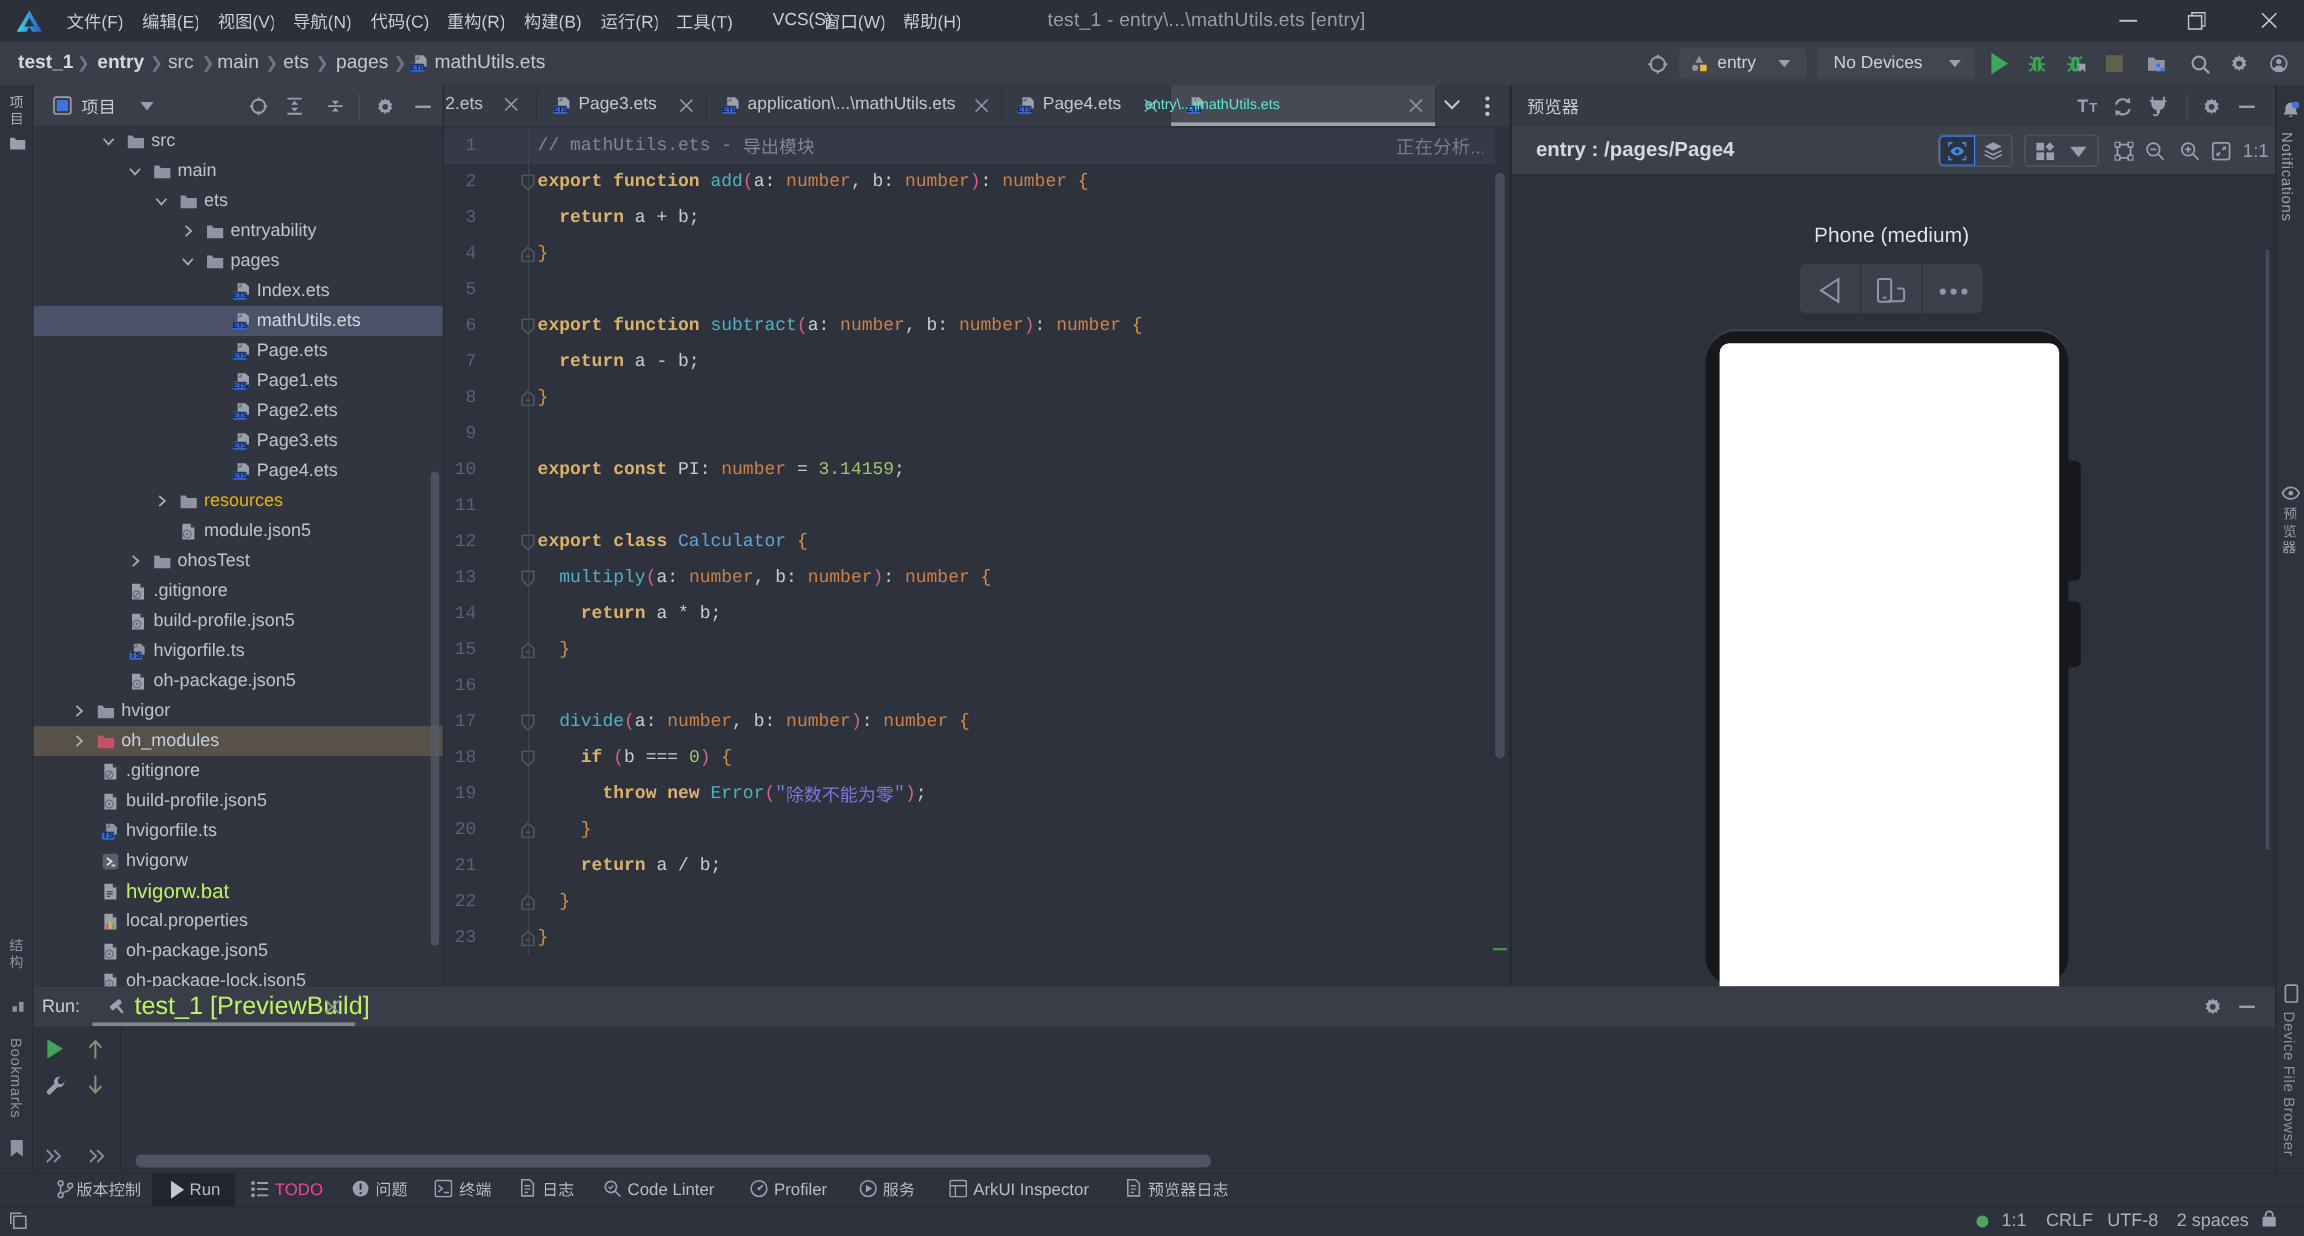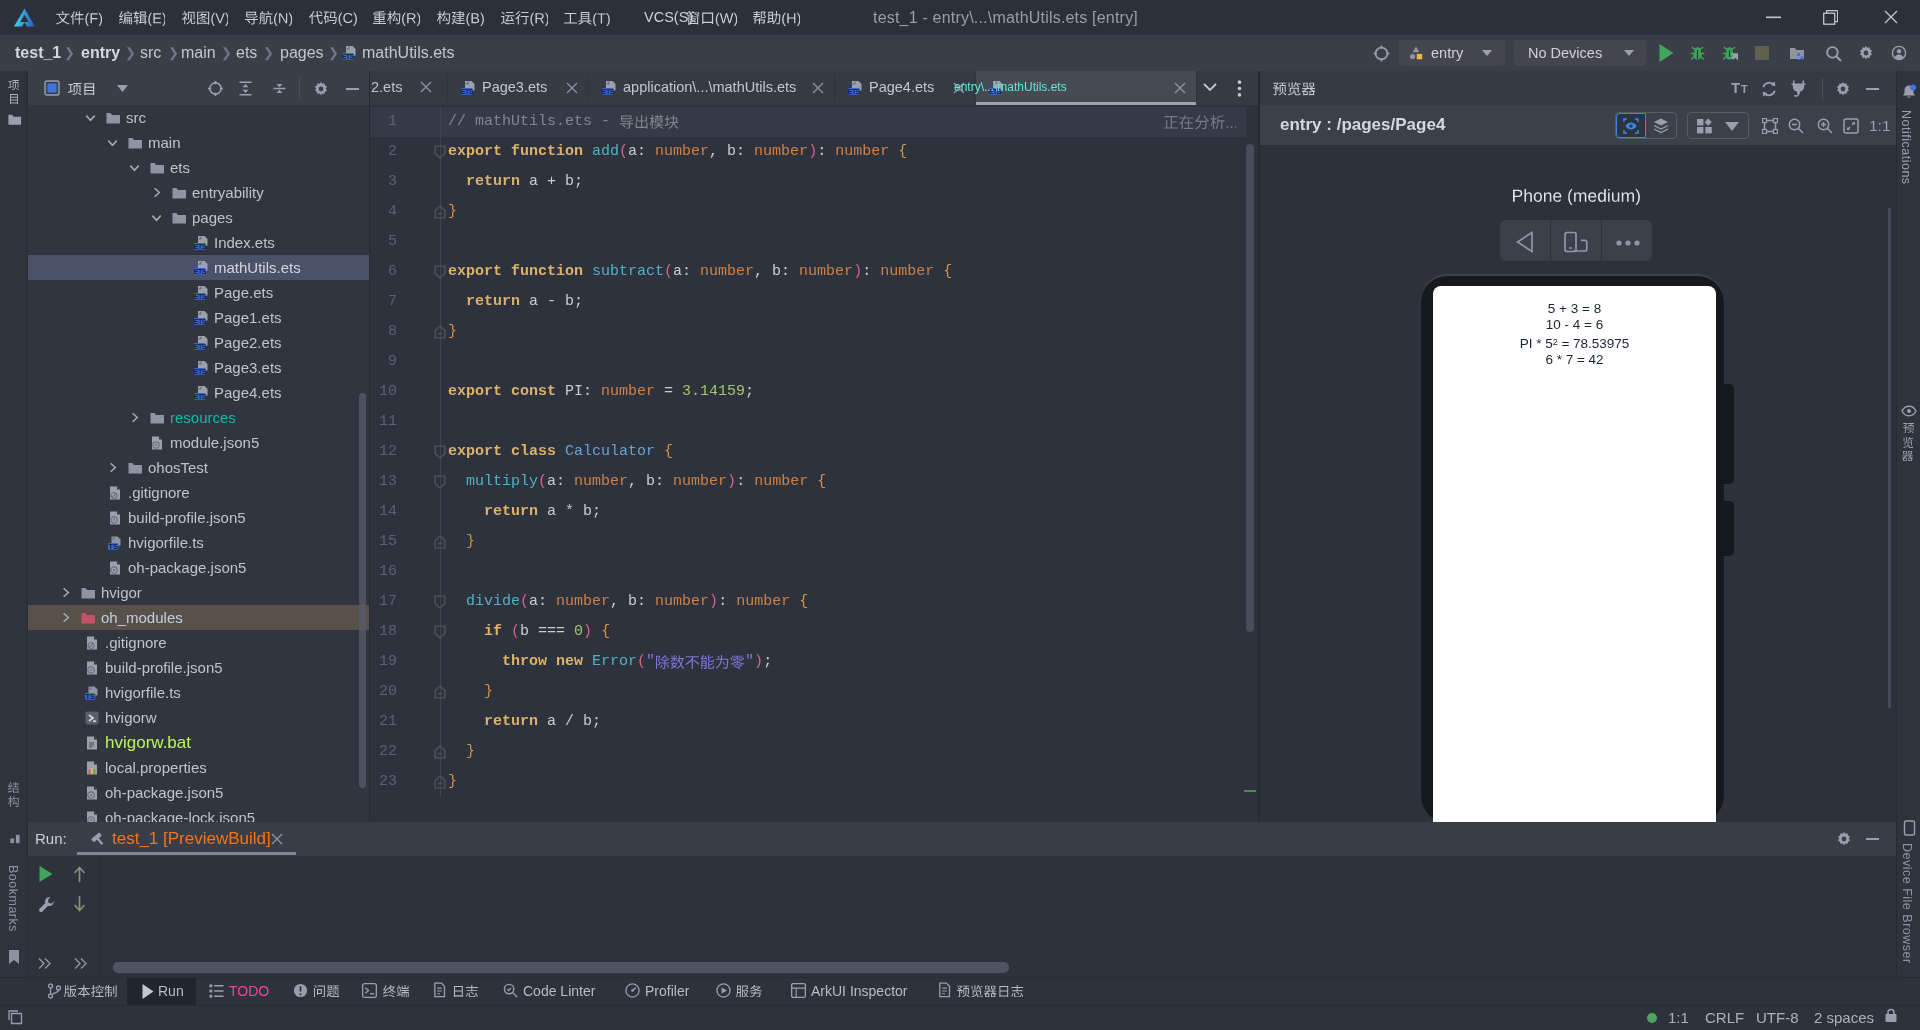--- a/index.html
+++ b/index.html
@@ -276,21 +276,21 @@
       <rect fill="#3a66d1" x="1" y="8" width="11.5" height="6.8" rx="1"></rect>
       <text x="6.8" y="13.5" font-family="Liberation Sans" font-weight="bold" font-size="7" fill="#12203a" text-anchor="middle" letter-spacing="-0.5">ETS</text>
     </svg>
     <div style="position:absolute;left:214px;top:380px;width:250px;height:25px;line-height:25px;white-space:pre;font-size:15px;color:#bfc3cb">Page4.ets</div>
     <svg style="position:absolute;left:127px;top:410px" width="15" height="15" viewBox="0 0 16 16">
       <path fill="none" stroke="#a7adb8" stroke-width="1.6" d="M6 3.5l5 4.5-5 4.5"></path>
     </svg>
     <svg style="position:absolute;left:149px;top:410px" width="16" height="16" viewBox="0 0 16 16">
       <path fill="#8f94a1" d="M1.5 3h4l1.5 2h8v8.5h-13.5z"></path>
     </svg>
-    <div style="position:absolute;left:170px;top:405px;width:250px;height:25px;line-height:25px;white-space:pre;font-size:15px;color:#14b8a6">resources</div>
+    <div style="position:absolute;left:170px;top:405px;width:250px;height:25px;line-height:25px;white-space:pre;font-size:15px;color:#eab308">resources</div>
     <svg style="position:absolute;left:149px;top:435px" width="16" height="16" viewBox="0 0 16 16">
       <path fill="#9ba0ab" d="M3 1.5h7l3 3v10h-10z"></path>
       <path fill="#31353f" d="M10 1.5l3 3h-3z"></path>
       <circle cx="7" cy="10" r="3.2" fill="none" stroke="#6a7080" stroke-width="1.2"></circle>
       <circle cx="7" cy="10" r="1.1" fill="#6a7080"></circle>
     </svg>
     <div style="position:absolute;left:170px;top:430px;width:250px;height:25px;line-height:25px;white-space:pre;font-size:15px;color:#bfc3cb">module.json5</div>
     <svg style="position:absolute;left:105px;top:460px" width="15" height="15" viewBox="0 0 16 16">
       <path fill="none" stroke="#a7adb8" stroke-width="1.6" d="M6 3.5l5 4.5-5 4.5"></path>
     </svg>
@@ -604,21 +604,20 @@
     </svg>
     <svg style="position:absolute;left:1616px;top:240px" width="24" height="6" viewBox="0 0 24 6">
       <circle cx="3" cy="3" r="2.6" fill="#9097a4"></circle>
       <circle cx="12" cy="3" r="2.6" fill="#9097a4"></circle>
       <circle cx="21" cy="3" r="2.6" fill="#9097a4"></circle>
     </svg>
     <div style="position:absolute;left:1421px;top:274px;width:303px;height:548px;background:#16181d;border-radius:26px;box-shadow:inset 0 2px 1px #41444b"></div>
     <div style="position:absolute;left:1723px;top:384px;width:11px;height:100px;background:#16181d;border-radius:0 5px 5px 0"></div>
     <div style="position:absolute;left:1723px;top:501px;width:11px;height:55px;background:#16181d;border-radius:0 5px 5px 0"></div>
     <div style="position:absolute;left:1433px;top:286px;width:283px;height:536px;background:#ffffff;border-radius:8px 8px 0 0"></div>
-    <div style="position:absolute;left:1434px;top:301px;width:281px;line-height:16.4px;font-family:'Liberation Sans';font-size:13.5px;color:#1b2431;text-align:center">5 + 3 = 8<br>10 - 4 = 6<br>PI * 5<span style="font-size:9px;vertical-align:3px">2</span> = 78.53975<br>6 * 7 = 42</div>
     <div style="position:absolute;left:1888px;top:208px;width:3px;height:500px;background:#454c59"></div>
     <div style="position:absolute;left:1896px;top:71px;width:24px;height:906px;background:#2f333d;border-left:1px solid #262a33"></div>
     <svg style="position:absolute;left:1901px;top:84px" width="16" height="16" viewBox="0 0 16 16">
       <path fill="#9aa0ab" d="M8 1.5a4.5 4.5 0 014.5 4.5v3l1.5 2.5H2L3.5 9V6A4.5 4.5 0 018 1.5z"></path>
       <path fill="#9aa0ab" d="M6.3 12.5a1.8 1.8 0 003.4 0z"></path>
       <circle cx="12" cy="3.5" r="3" fill="#3f74e0"></circle>
     </svg>
     <div style="position:absolute;left:1899px;top:110px;width:22px;writing-mode:vertical-lr;font-size:12.5px;color:#9ba1ac;letter-spacing:0.5px">Notifications</div>
     <svg style="position:absolute;left:1901px;top:403px" width="16" height="16" viewBox="0 0 16 16">
       <path fill="none" stroke="#9aa0ab" stroke-width="1.4" d="M1 8c1.5-3 4-4.8 7-4.8S13.5 5 15 8c-1.5 3-4 4.8-7 4.8S2.5 11 1 8z"></path>
@@ -638,21 +637,21 @@
     </svg>
     <div style="position:absolute;left:1900px;top:843px;width:22px;writing-mode:vertical-lr;font-size:12.5px;color:#8d939e;letter-spacing:0.5px">Device File Browser</div>
     <div style="position:absolute;left:28px;top:822px;width:1868px;height:34px;background:#383d47"></div>
     <div style="position:absolute;left:35px;top:822px;width:60px;height:34px;line-height:34px;white-space:pre;font-size:15px;color:#ccd0d6">Run:</div>
     <svg style="position:absolute;left:89px;top:830px" width="17" height="17" viewBox="0 0 16 16">
       <g transform="rotate(-40 8 8)">
         <rect x="3" y="4.5" width="10" height="4" rx="1" fill="#9aa0ab"></rect>
         <rect x="7" y="8" width="2.2" height="7" fill="#9aa0ab"></rect>
       </g>
     </svg>
-    <div style="position:absolute;left:112px;top:822px;width:200px;height:34px;line-height:34px;white-space:pre;font-size:17px;color:#f97316">test_1 [PreviewBuild]</div>
+    <div style="position:absolute;left:112px;top:822px;width:200px;height:34px;line-height:34px;white-space:pre;font-size:21px;color:#bef264">test_1 [PreviewBuild]</div>
     <svg style="position:absolute;left:271px;top:833px" width="12" height="12" viewBox="0 0 12 12">
       <path stroke="#8d939e" stroke-width="1.4" d="M1 1l10 10M11 1L1 11"></path>
     </svg>
     <div style="position:absolute;left:77px;top:852px;width:219px;height:3px;background:#7f8691"></div>
     <svg style="position:absolute;left:1836px;top:831px" width="16" height="16" viewBox="0 0 16 16">
       <path fill="#9aa0ab" d="M8 0.8l1.1 2 2.3-.6.6 2.3 2 1.1-1.2 2 1.2 2-2 1.1-.6 2.3-2.3-.6-1.1 2-1.1-2-2.3.6-.6-2.3-2-1.1 1.2-2-1.2-2 2-1.1.6-2.3 2.3.6z"></path>
       <circle cx="8" cy="8" r="2.4" fill="#3a3e48"></circle>
     </svg>
     <div style="position:absolute;left:1866px;top:838px;width:13px;height:2px;background:#9aa0ab"></div>
     <div style="position:absolute;left:28px;top:856px;width:1868px;height:121px;background:#2e323d"></div>

